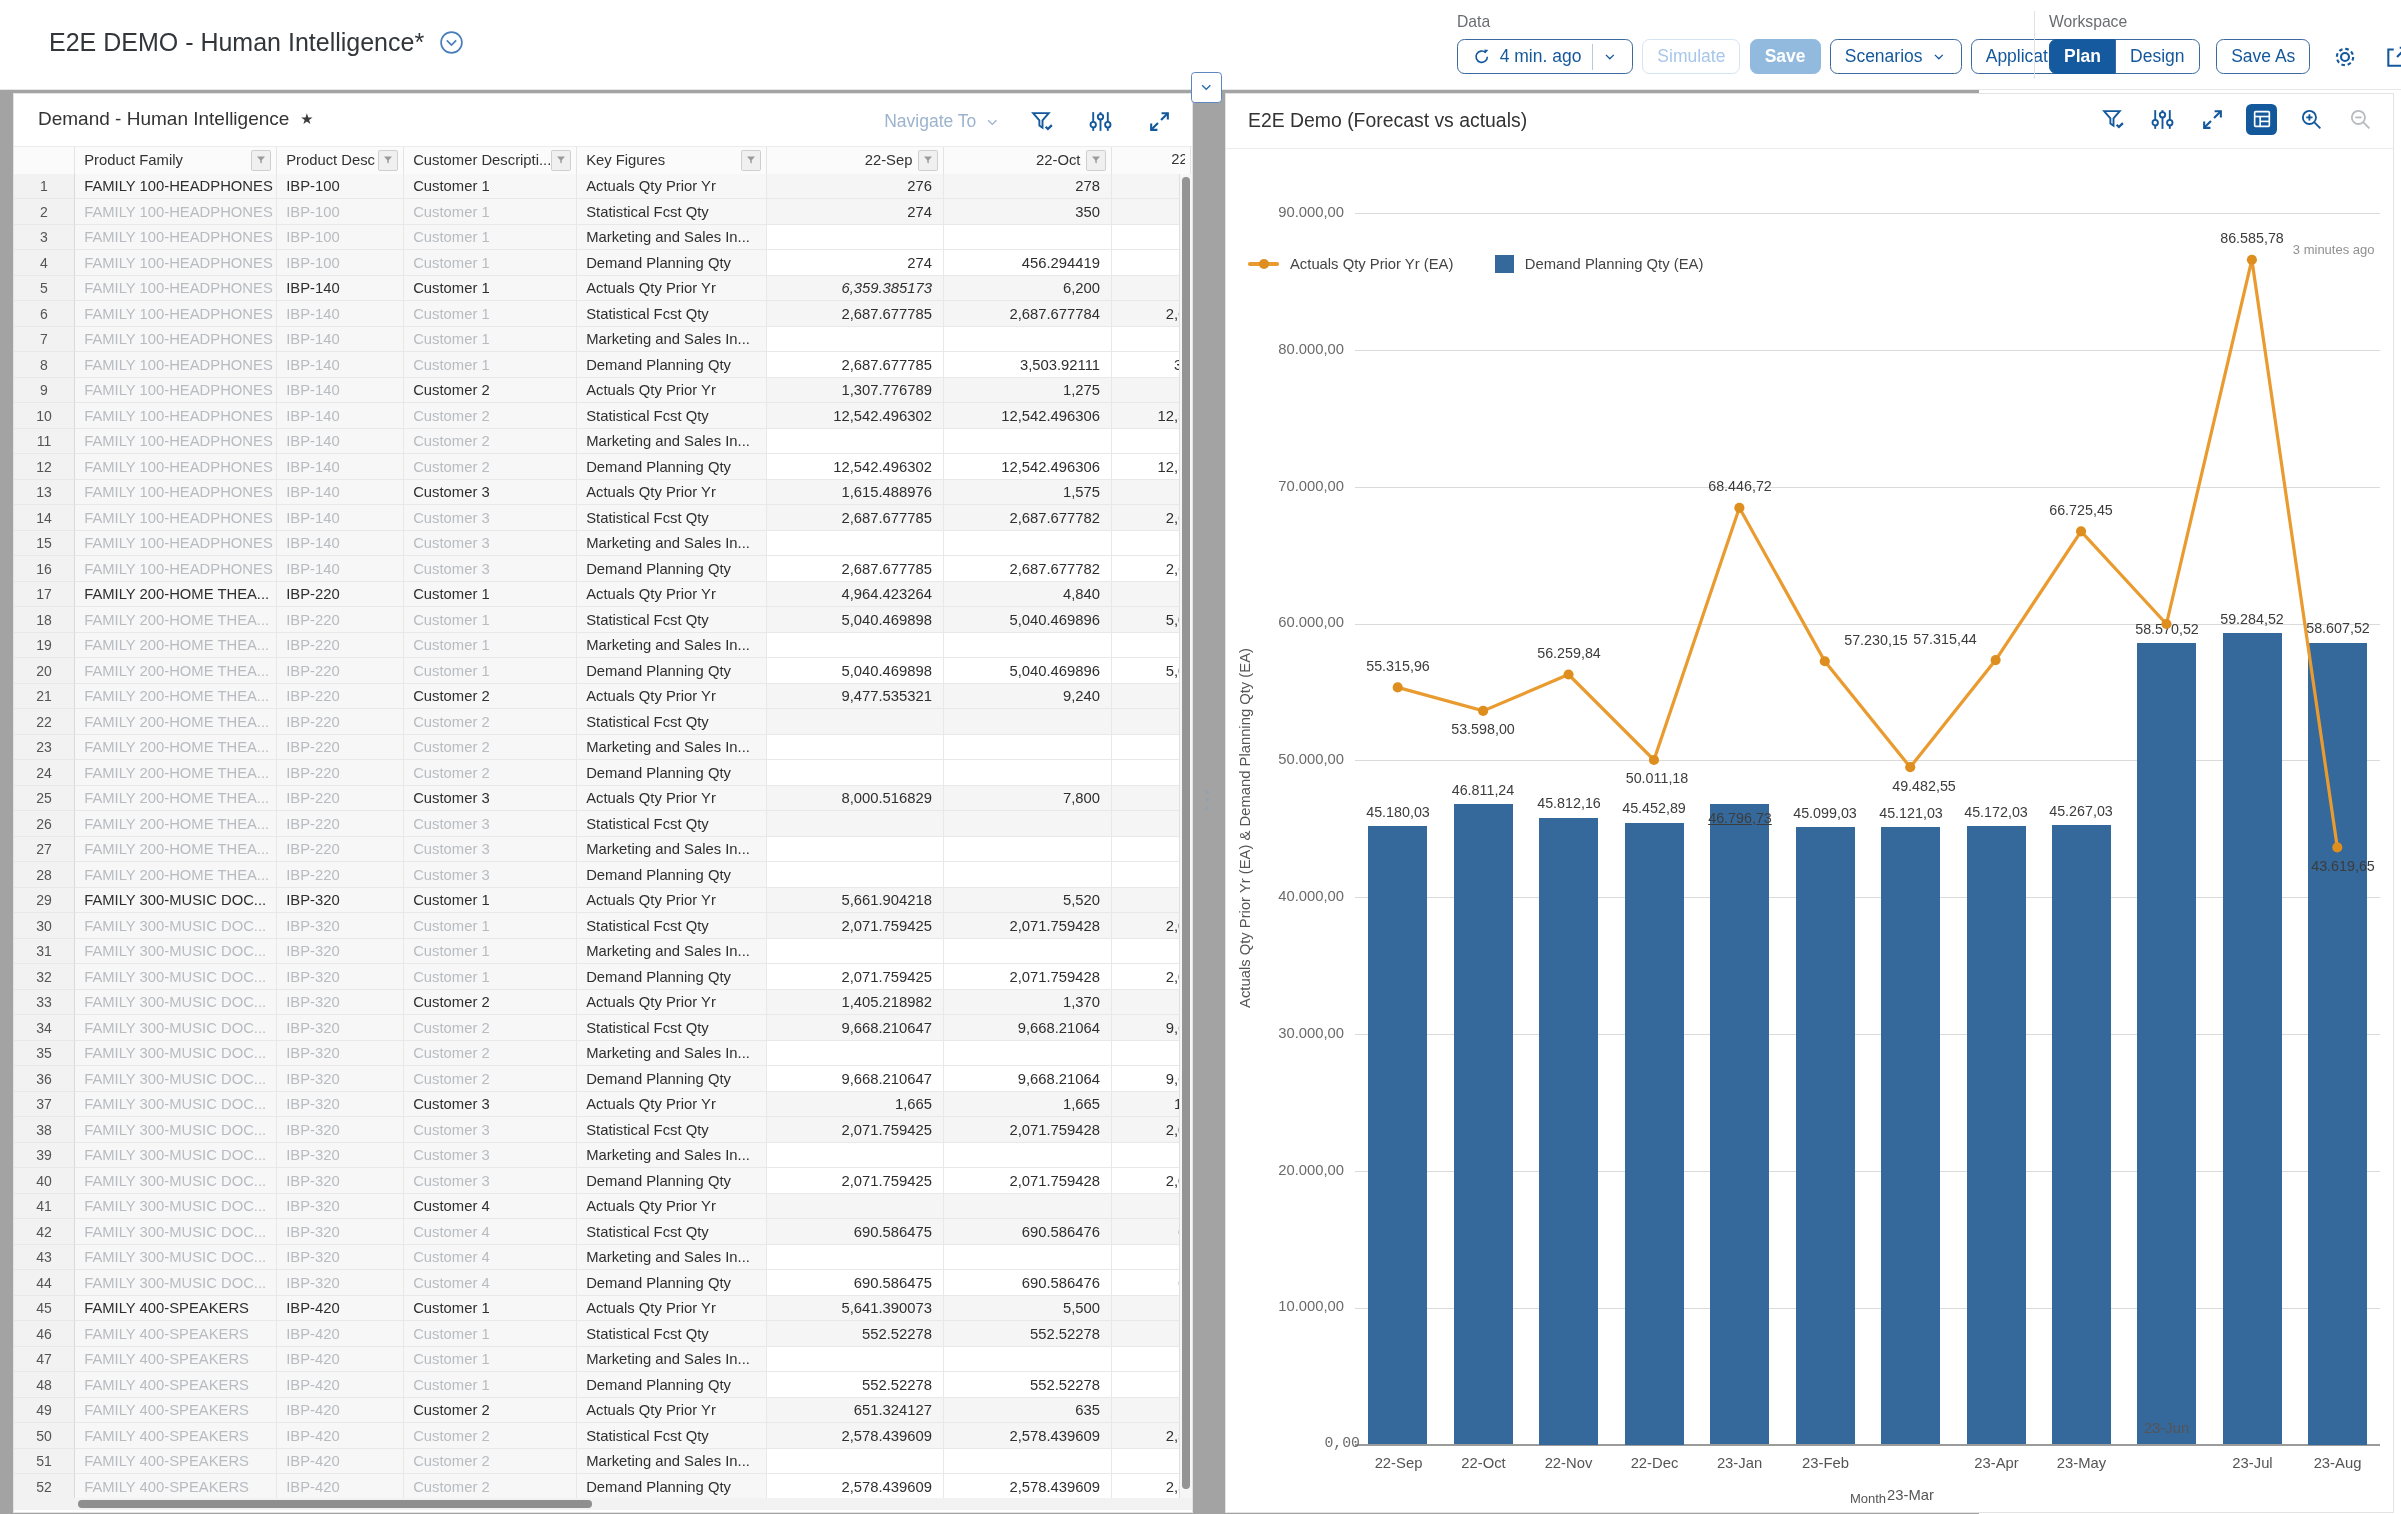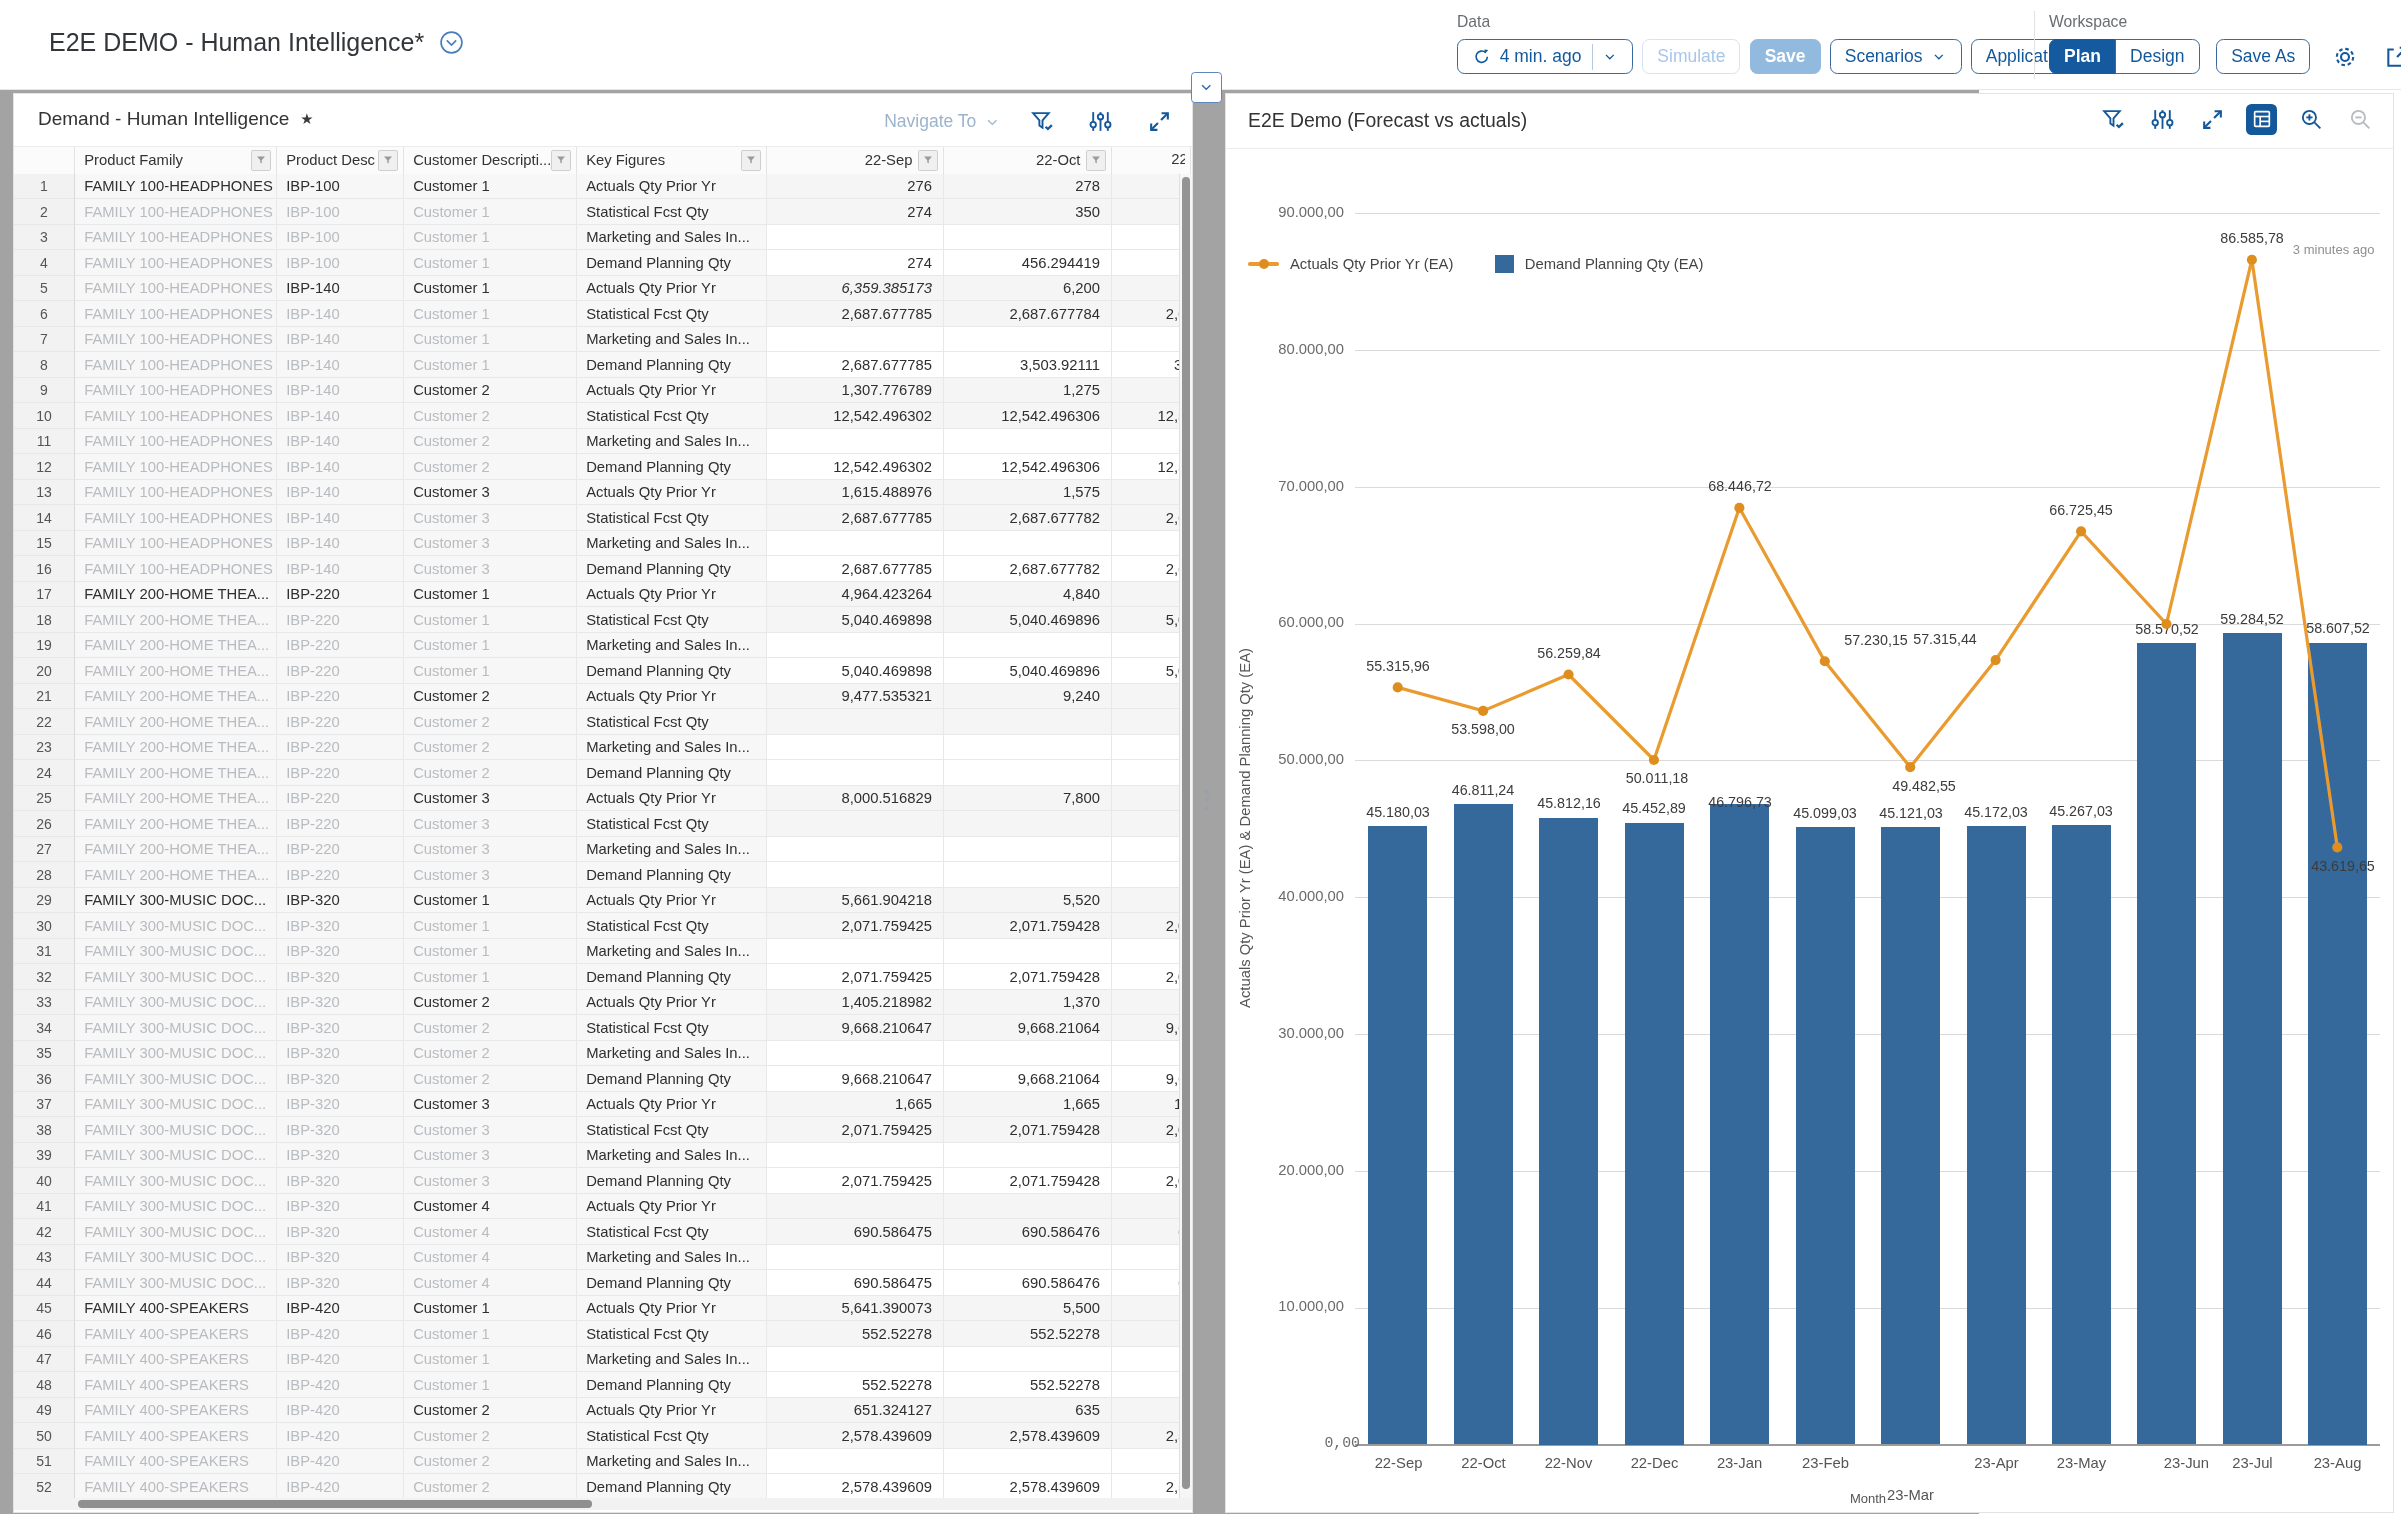--- a/index.html
+++ b/index.html
@@ -897,21 +897,21 @@
       <div class="ytick" style="left: 0px; top: 110px;">90.000,00</div>
       <div class="bar" style="left: 142px; top: 732px; width: 59px; height: 618px; background: rgb(53, 104, 155);"></div>
       <div class="dlabel" style="left: 112px; top: 710px;">45.180,03</div>
       <div class="bar" style="left: 228px; top: 710px; width: 59px; height: 640px; background: rgb(53, 104, 155);"></div>
       <div class="dlabel" style="left: 197px; top: 688px;">46.811,24</div>
       <div class="bar" style="left: 313px; top: 724px; width: 59px; height: 627px; background: rgb(53, 104, 155);"></div>
       <div class="dlabel" style="left: 283px; top: 701px;">45.812,16</div>
       <div class="bar" style="left: 399px; top: 729px; width: 59px; height: 622px; background: rgb(53, 104, 155);"></div>
       <div class="dlabel" style="left: 368px; top: 706px;">45.452,89</div>
       <div class="bar" style="left: 484px; top: 710px; width: 59px; height: 640px; background: rgb(53, 104, 155);"></div>
-      <div class="dlabel" style="left: 454px; top: 700px;">46.796,73</div>
+      <div class="dlabel" style="left: 454px; top: 716px; text-decoration: underline;">46.796,73</div>
       <div class="bar" style="left: 570px; top: 733px; width: 59px; height: 617px; background: rgb(53, 104, 155);"></div>
       <div class="dlabel" style="left: 539px; top: 711px;">45.099,03</div>
       <div class="bar" style="left: 655px; top: 733px; width: 59px; height: 617px; background: rgb(53, 104, 155);"></div>
       <div class="dlabel" style="left: 625px; top: 711px;">45.121,03</div>
       <div class="bar" style="left: 741px; top: 732px; width: 59px; height: 618px; background: rgb(53, 104, 155);"></div>
       <div class="dlabel" style="left: 710px; top: 710px;">45.172,03</div>
       <div class="bar" style="left: 826px; top: 731px; width: 59px; height: 619px; background: rgb(53, 104, 155);"></div>
       <div class="dlabel" style="left: 795px; top: 709px;">45.267,03</div>
       <div class="bar" style="left: 911px; top: 549px; width: 59px; height: 801px; background: rgb(53, 104, 155);"></div>
       <div class="dlabel" style="left: 881px; top: 527px;">58.570,52</div>
@@ -921,21 +921,21 @@
       <div class="dlabel" style="left: 1052px; top: 526px;">58.607,52</div>
       <div class="xtick" style="left: 130px; top: 1361px;">22-Sep</div>
       <div class="xtick" style="left: 215px; top: 1361px;">22-Oct</div>
       <div class="xtick" style="left: 300px; top: 1361px;">22-Nov</div>
       <div class="xtick" style="left: 386px; top: 1361px;">22-Dec</div>
       <div class="xtick" style="left: 471px; top: 1361px;">23-Jan</div>
       <div class="xtick" style="left: 557px; top: 1361px;">23-Feb</div>
       <div class="xtick" style="left: 642px; top: 1361px; margin-top: 32px;">23-Mar</div>
       <div class="xtick" style="left: 728px; top: 1361px;">23-Apr</div>
       <div class="xtick" style="left: 813px; top: 1361px;">23-May</div>
-      <div class="xtick" style="left: 898px; top: 1361px; text-align: right;">23-Jun</div>
+      <div class="xtick" style="left: 898px; top: 1326px;">23-Jun</div>
       <div class="xtick" style="left: 984px; top: 1361px;">23-Jul</div>
       <div class="xtick" style="left: 1069px; top: 1361px;">23-Aug</div>
       <svg id="c-line-svg" width="1025" height="1231" viewBox="0 0 1110 1333" style="left: 129px; top: 119px;">
         <polyline points="46.25,513.7091702222222 138.75,539.1540666666666 231.25,499.72925866666674 323.75,592.2788562222222 416.25,319.22802488888885 508.75,485.35788944444437 601.25,600.1084538888889 693.75,484.0946497777778 786.25,344.72194611111104 878.75,445.07388888888886 971.25,50.56839177777783 1063.75,686.9445172222222" fill="none" stroke="#ea9b2f" stroke-width="3.5"></polyline>
         <circle cx="46.25" cy="513.7091702222222" r="5.5" fill="#dd8e1e"></circle>
         <circle cx="138.75" cy="539.1540666666666" r="5.5" fill="#dd8e1e"></circle>
         <circle cx="231.25" cy="499.72925866666674" r="5.5" fill="#dd8e1e"></circle>
         <circle cx="323.75" cy="592.2788562222222" r="5.5" fill="#dd8e1e"></circle>
         <circle cx="416.25" cy="319.22802488888885" r="5.5" fill="#dd8e1e"></circle>
         <circle cx="508.75" cy="485.35788944444437" r="5.5" fill="#dd8e1e"></circle>

